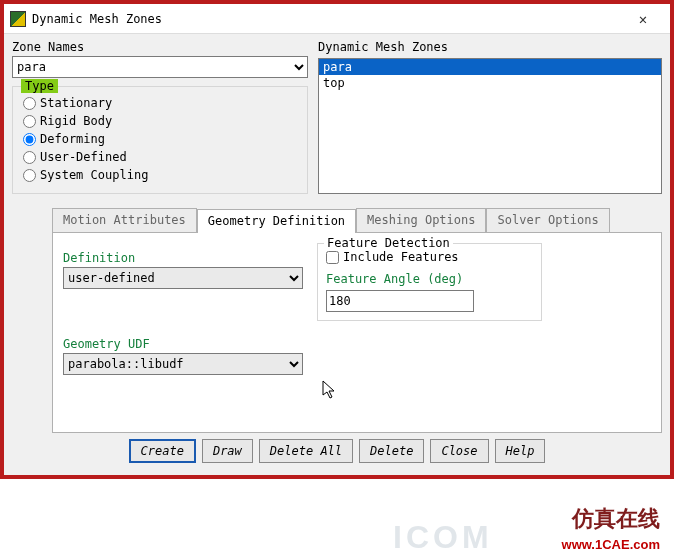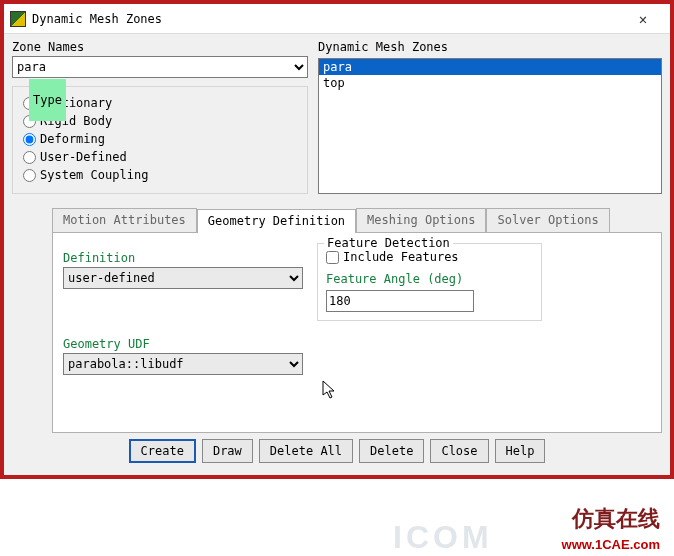--- a/index.html
+++ b/index.html
@@ -69,23 +69,23 @@
 .groupbox {
   border: 1px solid #d6d6d6;
   margin-top: 8px;
   padding: 6px 10px 8px 10px;
   position: relative;
   background: #f0f0f0;
 }
 .groupbox .legend {
   position: absolute;
   top: -8px;
-  left: 16px;
-  background: #86efac;
-  padding: 14px 4px;
+  left: 8px;
+  background: #84cc16;
+  padding: 0 4px;
   font-size: 12px;
 }
 .radio-row {
   display: flex;
   align-items: center;
   height: 16px;
   margin: 2px 0;
 }
 .radio-row input { margin: 0 4px 0 0; }
 .listbox {
@@ -176,20 +176,21 @@
   justify-content: center;
   padding: 6px 0 8px 0;
 }
 .btn {
   height: 24px;
   border: 1px solid #888;
   background: #e8e8e8;
   padding: 0 10px;
   font-family: inherit;
   font-size: 12px;
+  font-style: italic;
 }
 .btn.primary {
   border: 2px solid #1a5ab0;
 }
 .arrow-cursor {
   position: absolute;
   left: 322px;
   top: 380px;
   font-size: 18px;
   color: #000;

